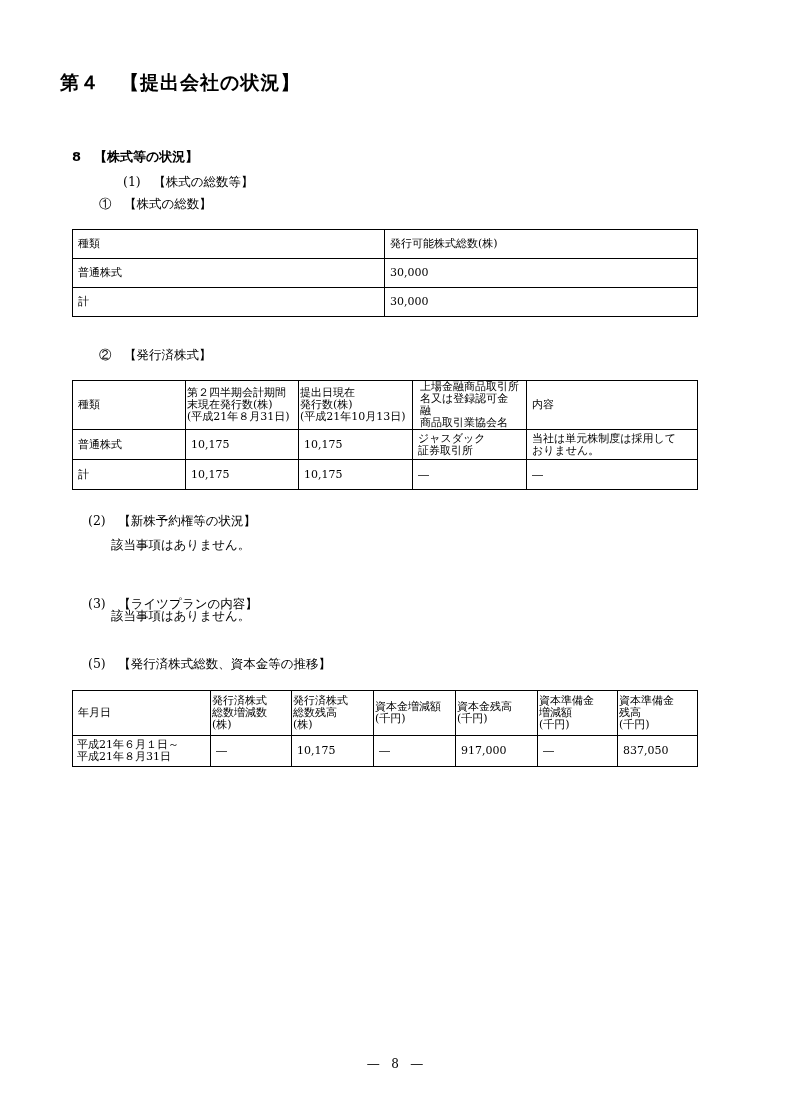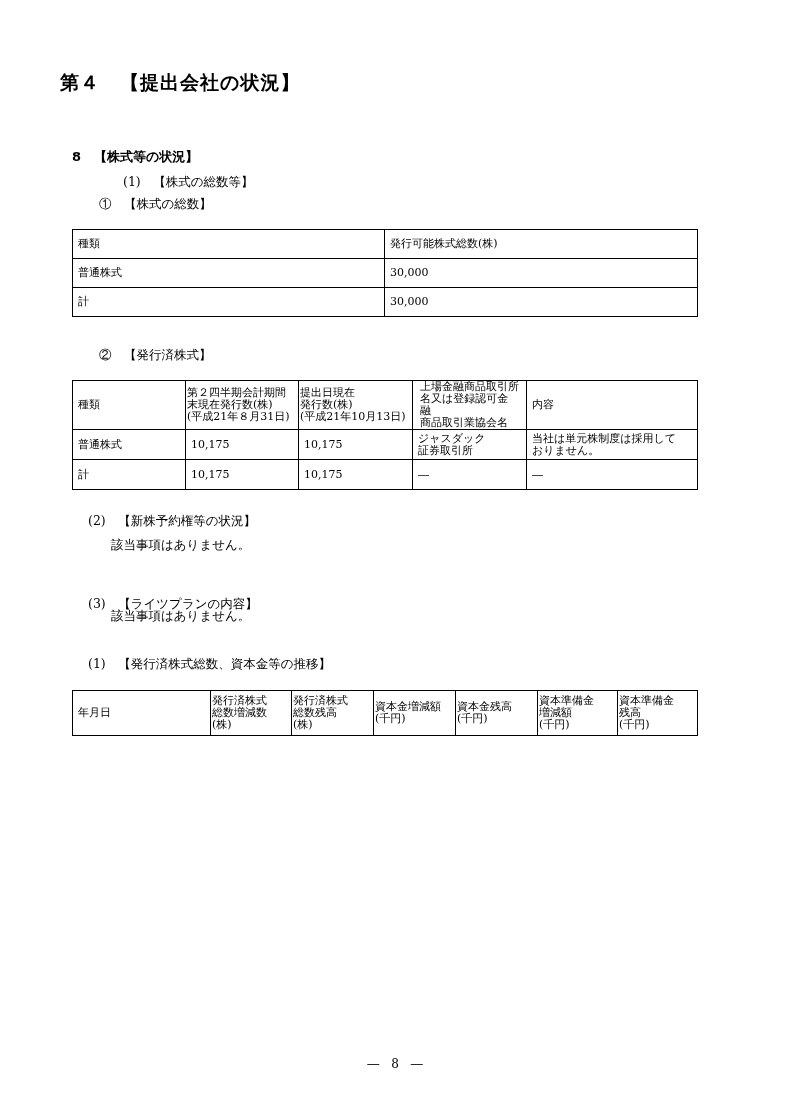--- a/index.html
+++ b/index.html
@@ -115,21 +115,21 @@
   </tr>
 </tbody>
   </table>
 
 <div class="abs h-sub" style="left:88px; top:513px;">(2)　【新株予約権等の状況】</div>
 <div class="abs body-text" style="left:111px; top:537px;">該当事項はありません。</div>
 
 <div class="abs h-sub" style="left:88px; top:584px;margin-top:12px;">(3)　【ライツプランの内容】</div>
 <div class="abs body-text" style="left:111px; top:608px;">該当事項はありません。</div>
 
-<div class="abs h-sub" style="left:88px; top:656px;">(1)　【発行済株式総数、資本金等の推移】</div>
+<div class="abs h-sub" style="left:88px; top:656px;">(5)　【発行済株式総数、資本金等の推移】</div>
 
 <table class="t4">
   <colgroup>
     <col style="width:138px">
       <col style="width:81px">
       <col style="width:82px">
       <col style="width:82px">
       <col style="width:82px">
       <col style="width:80px">
       <col style="width:80px">
@@ -147,16 +147,26 @@
 (千円)</td>
     <td class="c pre" style="padding:0 1px">資本金残高
 (千円)</td>
     <td class="c pre" style="padding:0 1px">資本準備金
 増減額
 (千円)</td>
     <td class="c pre" style="padding:0 1px">資本準備金
 残高
 (千円)</td>
   </tr>
+  <tr class="row">
+    <td class="l pre" style="padding:0 4px">平成21年６月１日～
+平成21年８月31日</td>
+    <td class="r">―</td>
+    <td class="r">10,175</td>
+    <td class="r">―</td>
+    <td class="r">917,000</td>
+    <td class="r">―</td>
+    <td class="r">837,050</td>
+  </tr>
 </tbody>
   </table>
 
 <div class="abs page-num">―　8　―</div>
 
 </body></html>

